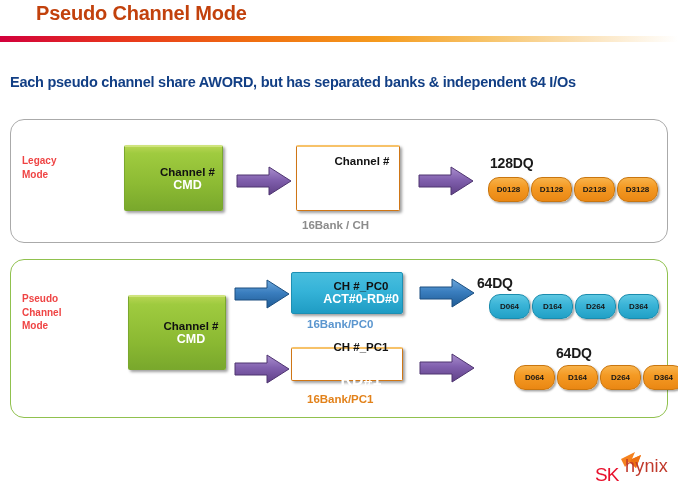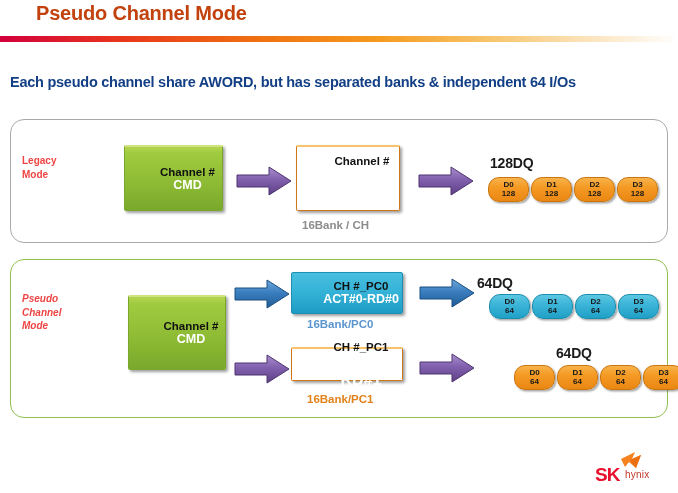--- a/index.html
+++ b/index.html
@@ -77,21 +77,21 @@
   }
 
   .panel-label {
     position: absolute;
     font-size: 10px;
     font-weight: bold;
     color: #ef4444;
     line-height: 1.35;
   }
   #label-legacy { left: 22px; top: 154px; }
-  #label-pseudo { left: 22px; top: 292px; font-style: italic; }
+  #label-pseudo { left: 22px; top: 292px; }
 
   
   .box3d {
     position: absolute;
     box-sizing: border-box;
     border-radius: 2px;
     display: flex;
     flex-direction: column;
     align-items: center;
     justify-content: center;
@@ -163,21 +163,21 @@
   .dq-row {
     position: absolute;
     display: flex;
     gap: 2px;
   }
   .dq-pill {
     width: 41px;
     height: 25px;
     border-radius: 11px;
     display: flex;
-    flex-direction: column;
+    flex-direction: row;
     align-items: center;
     justify-content: center;
     box-sizing: border-box;
     box-shadow: 1.5px 1.5px 2px rgba(0,0,0,0.35);
     line-height: 1.0;
   }
   .dq-pill span { font-size: 8px; font-weight: bold; color: #161616; display:block; }
   .dq-pill .dq-n { margin-top: 1px; }
 
   .pill-orange {
@@ -204,29 +204,29 @@
     left: 595px;
     top: 452px;
     width: 78px;
     height: 34px;
   }
   #logo-sk {
     position: absolute;
     left: 0px;
     top: 12px;
     font-size: 19px;
-    font-weight: bold;
+    font-weight: normal;
     color: #e8112d;
     letter-spacing: -0.8px;
   }
   #logo-hynix {
     position: absolute;
     left: 30px;
-    top: 17px;
-    font-size: 10px;
+    top: 4px;
+    font-size: 18px;
     color: #c0392b;
     letter-spacing: 0.2px;
   }
   #logo-mark {
     position: absolute;
     left: 24px;
     top: -2px;
     width: 26px;
     height: 20px;
   }

